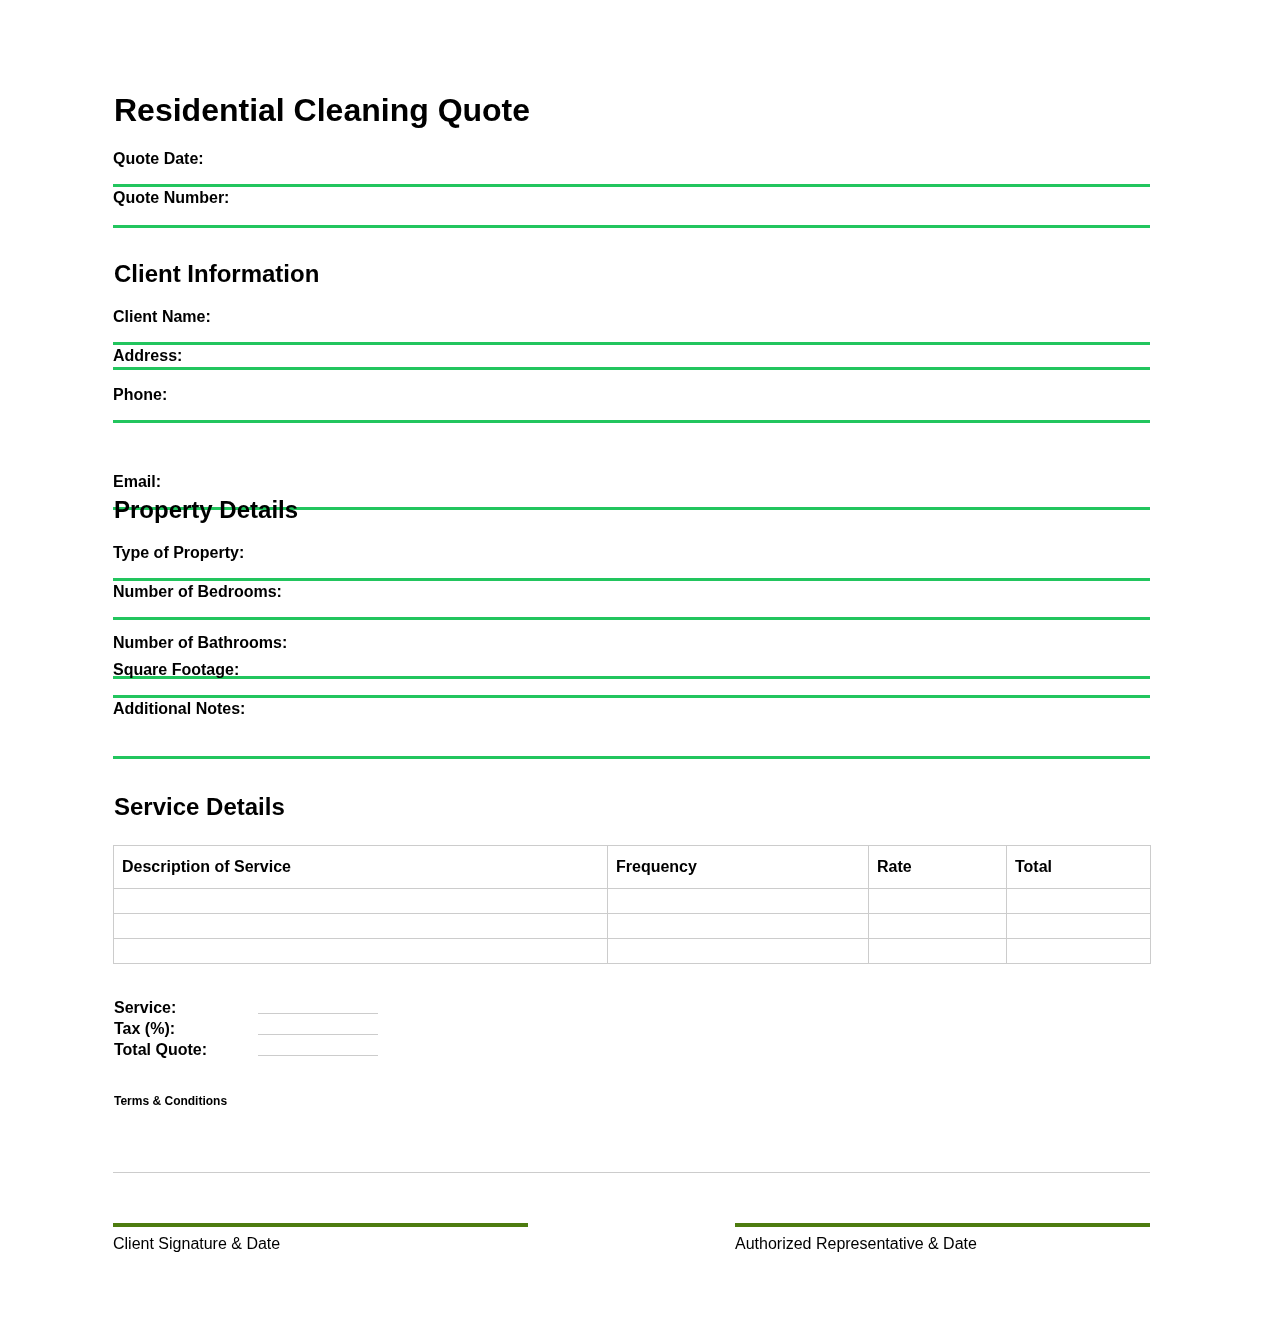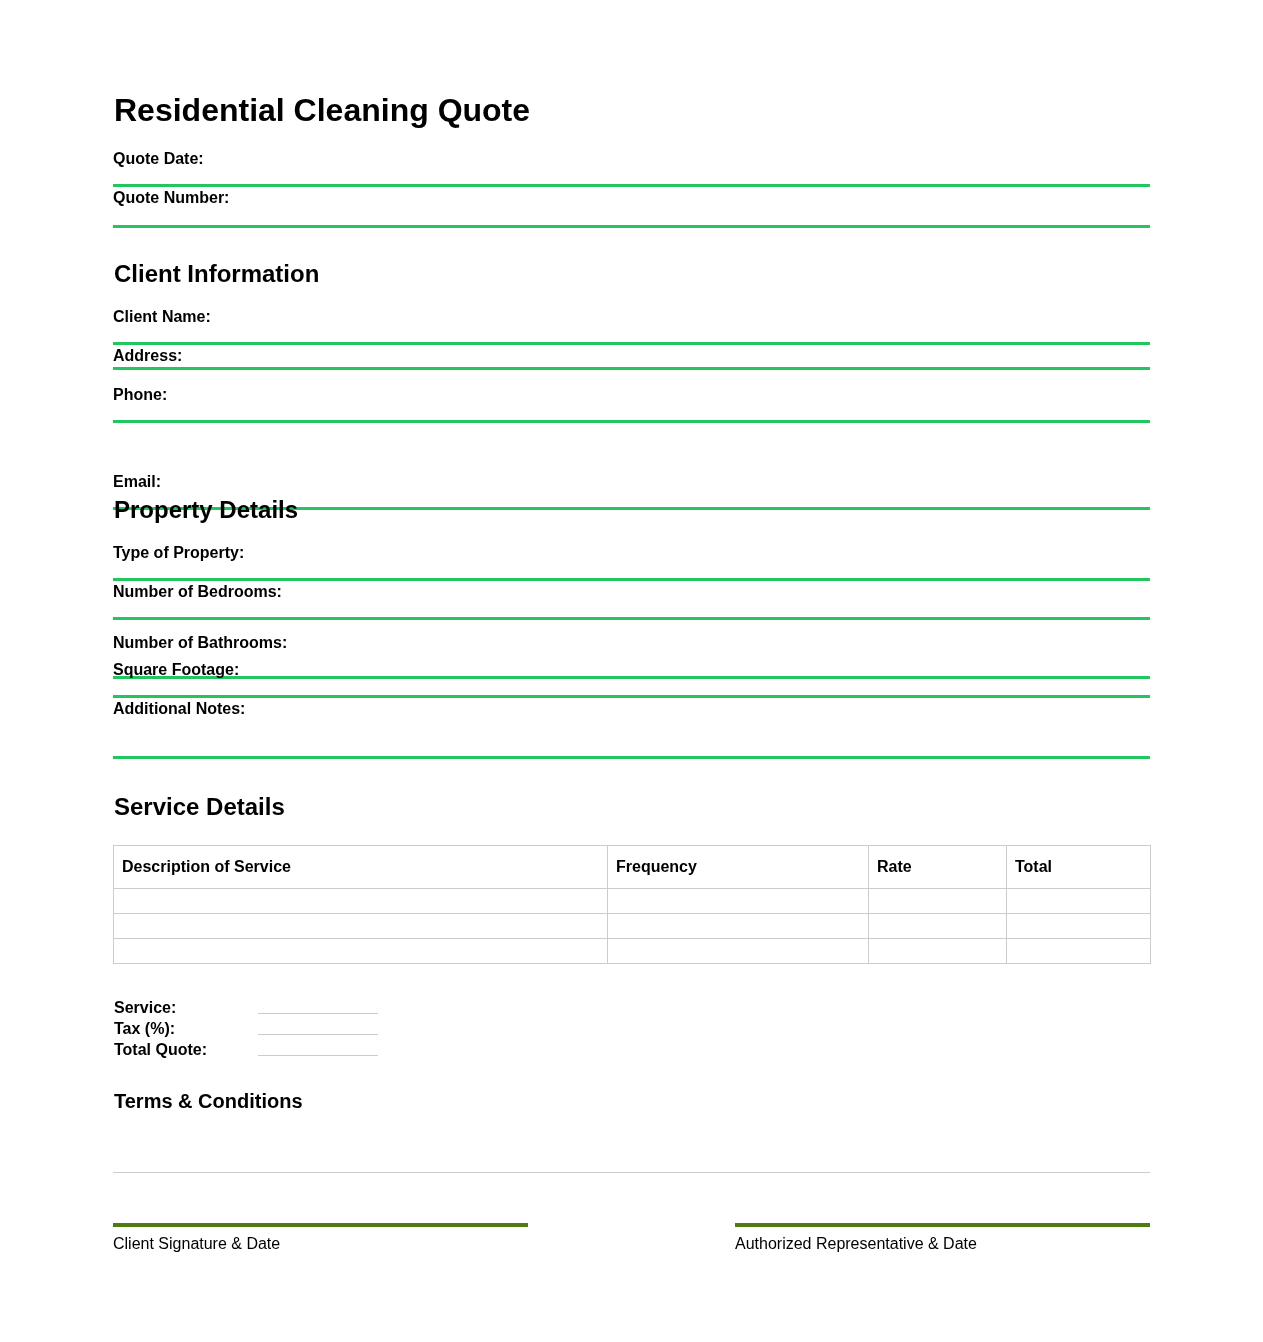--- a/index.html
+++ b/index.html
@@ -36,21 +36,21 @@
       margin: 0;
       font-size: 24px;
       font-weight: bold;
       line-height: 30px;
       white-space: nowrap;
     }
     .subsection-title {
       position: absolute;
       left: 1px;
       margin: 0;
-      font-size: 20px;
+      font-size: 12px;
       font-weight: bold;
       line-height: 24px;
       white-space: nowrap;
     }
     .field-row {
       position: absolute;
       left: 0;
       width: 1037px;
       border-bottom: 3px solid #22c55e;
       box-sizing: border-box;

